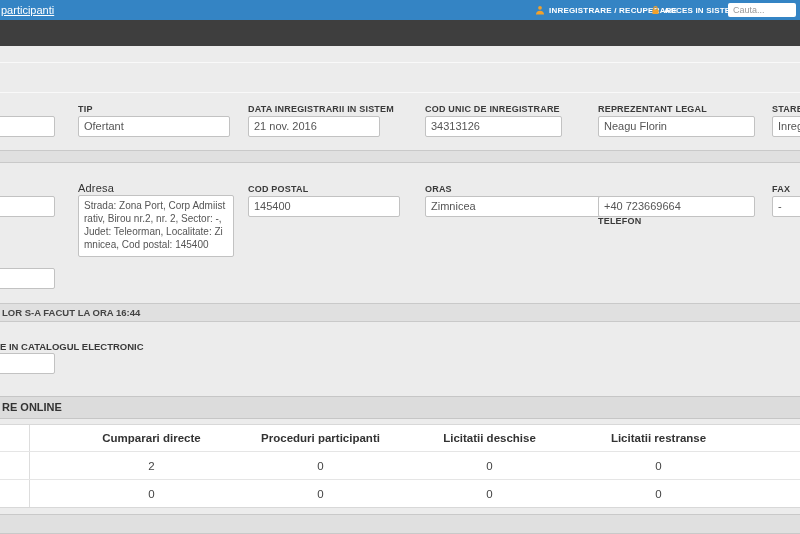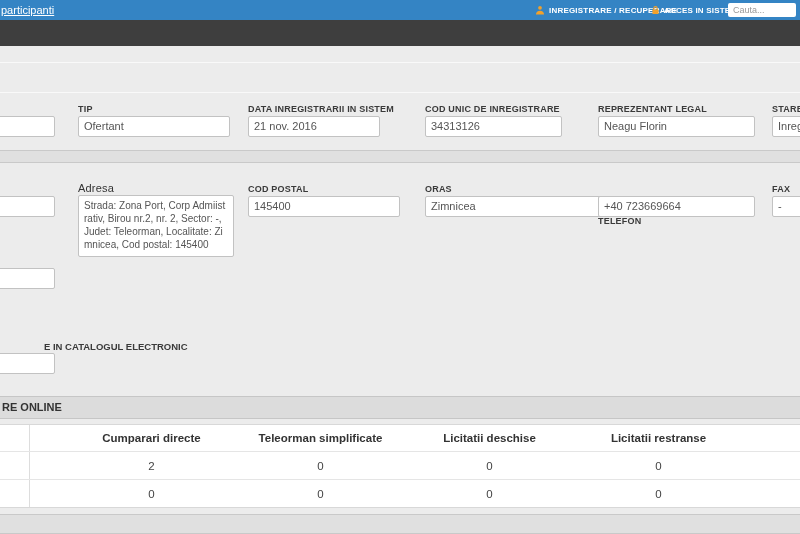--- a/index.html
+++ b/index.html
@@ -26,21 +26,21 @@
   .flabel.normal { font-weight:normal; font-size:11px; color:#333; }
   .finput { position:absolute; height:21px; background:#ffffff; border:1px solid #c2c2c2; border-radius:2px; font-size:11px; color:#555; line-height:19px; padding:0 5px; overflow:hidden; white-space:nowrap; }
   .ftext { position:absolute; background:#ffffff; border:1px solid #c2c2c2; border-radius:2px; font-size:10px; color:#555; line-height:13px; padding:3px 5px; overflow:hidden; word-break:break-all; }
 
   
   .bar { position:absolute; left:0; width:800px; background:#e0e0e0; border-top:1px solid #c9c9c9; border-bottom:1px solid #c9c9c9; color:#444; font-weight:bold; overflow:hidden; white-space:nowrap; }
   .bar.notice { top:303px; height:19px; line-height:17px; font-size:9.5px; padding-left:2px; }
   .bar.section { top:396px; height:23px; line-height:21px; font-size:11px; padding-left:2px; background:#dcdcdc; border-color:#c6c6c6; color:#333; }
   .bar.bottom { top:514px; height:20px; background:#e0e0e0; }
 
-  .catlabel { position:absolute; left:0; top:341px; font-size:9.5px; font-weight:bold; color:#3a3a3a; white-space:nowrap;margin-left:44px; }
+  .catlabel { position:absolute; left:0; top:341px; font-size:9.5px; font-weight:bold; color:#3a3a3a; white-space:nowrap; }
 
   
   .table { position:absolute; left:0; top:424px; width:800px; background:#ffffff; border-top:1px solid #d8d8d8; border-bottom:1px solid #d8d8d8; }
   .trow { display:flex; height:28px; border-top:1px solid #e5e5e5; background:#ffffff; }
   .trow.head { height:26px; border-top:none; }
   .cell { display:flex; align-items:center; justify-content:center; font-size:11.5px; color:#444; overflow:hidden; }
   .trow.head .cell { font-weight:bold; color:#333; }
   .c-cut { width:30px; border-right:1px solid #dddddd; }
   .c-pad { width:37px; }
   .c-data { width:169px; }
@@ -113,32 +113,33 @@
   <div class="finput" style="left:425px; top:196px; width:180px;">Zimnicea</div>
 
   <span class="flabel" style="left:598px; top:184px;margin-top:32px;">TELEFON</span>
   <div class="finput" style="left:598px; top:196px; width:157px;">+40 723669664</div>
 
   <span class="flabel" style="left:772px; top:184px;">FAX</span>
   <div class="finput" style="left:772px; top:196px; width:160px;">-</div>
 
   <div class="finput" style="left:-100px; top:268px; width:155px;"></div>
 
+  <div class="bar notice">LOR S-A FACUT LA ORA 16:44</div>
 
   <span class="catlabel">E IN CATALOGUL ELECTRONIC</span>
   <div class="finput" style="left:-100px; top:353px; width:155px;"></div>
 
   <div class="bar section">RE ONLINE</div>
 
   <div class="table">
     <div class="trow head">
       <div class="cell c-cut"></div>
       <div class="cell c-pad"></div>
       <div class="cell c-data">Cumparari directe</div>
-      <div class="cell c-data">Teleorman simplificate</div>
+      <div class="cell c-data">Proceduri participanti</div>
       <div class="cell c-data">Licitatii deschise</div>
       <div class="cell c-data">Licitatii restranse</div>
       <div class="cell c-rest"></div>
     </div>
     <div class="trow">
       <div class="cell c-cut"></div>
       <div class="cell c-pad"></div>
       <div class="cell c-data">2</div>
       <div class="cell c-data">0</div>
       <div class="cell c-data">0</div>

